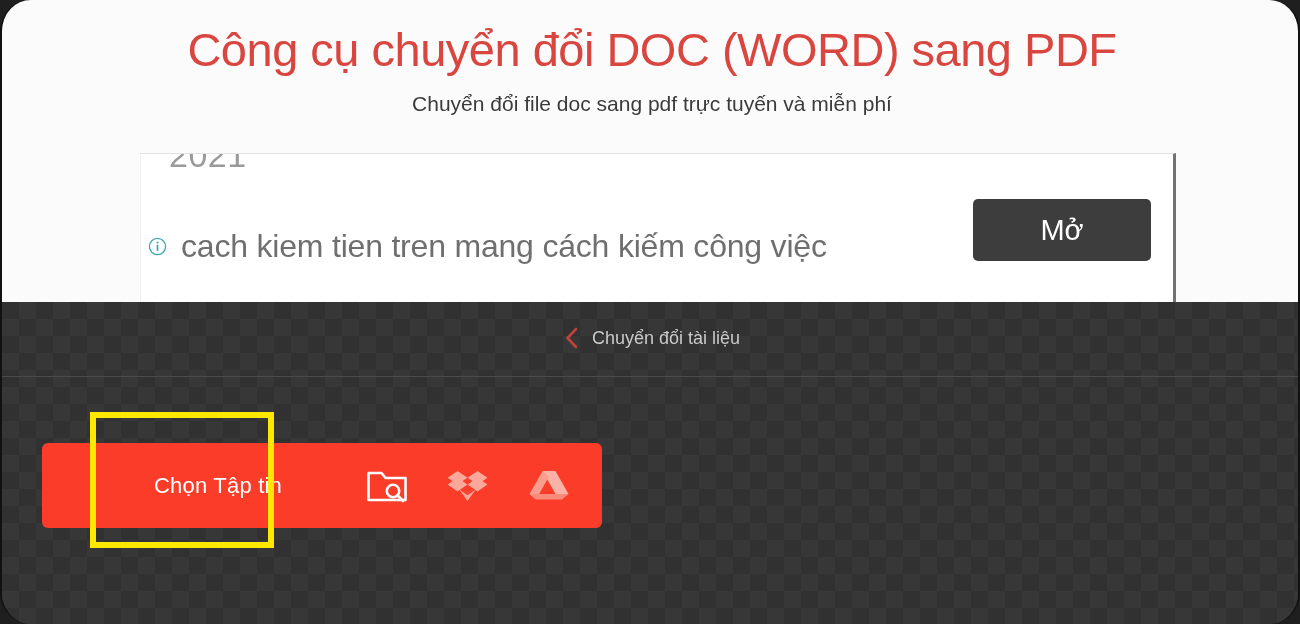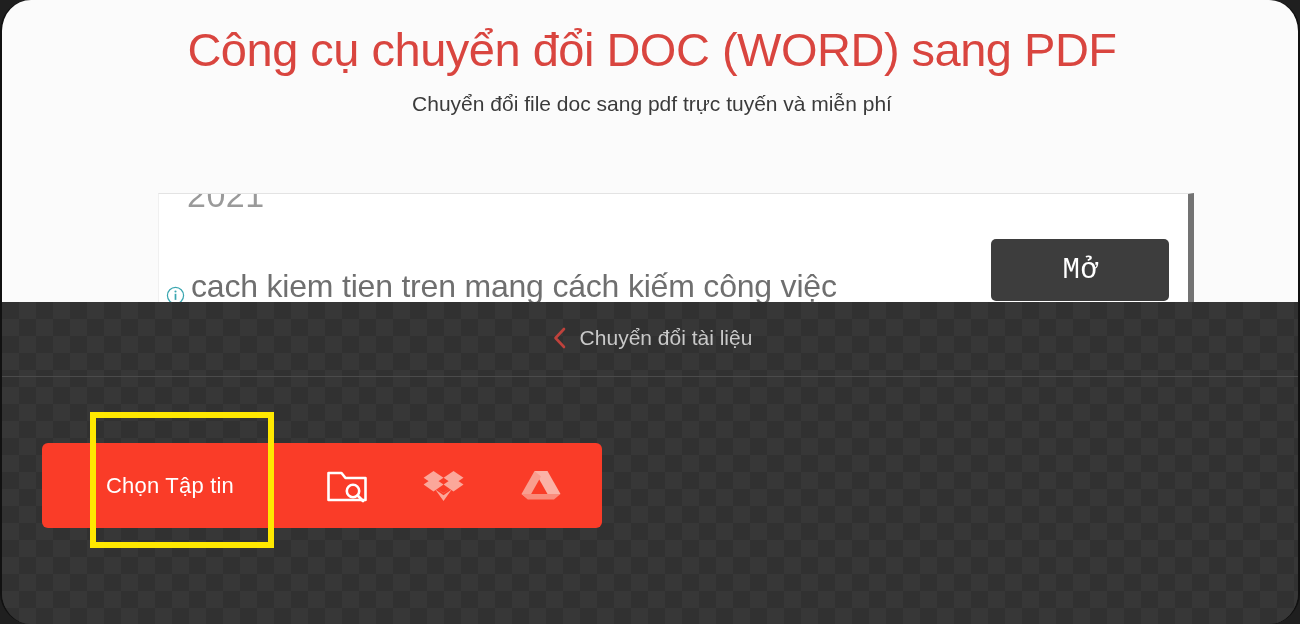--- a/index.html
+++ b/index.html
@@ -52,47 +52,46 @@
     text-align: center;
     font-size: 21px;
     font-weight: 400;
     color: #3b3b3b;
     white-space: nowrap;
   }
 
   
   .sugg-panel {
     position: absolute;
-    left: 156px; top: 153px;
+    left: 138px; top: 153px;
     width: 1036px;
     height: 149px;
     background: #ffffff;
     border-top: 1px solid #e3e3e3;
     border-left: 1px solid #f0f0f0;
-    border-right: 6px solid #737373;
-    overflow: hidden;
-    margin-top: 40px;
+    border-right: 3px solid #737373;
+    overflow: hidden;
   }
 
   .sugg-clipped-year {
     position: absolute;
     left: 28px;
     top: -18px;
     font-size: 34px;
     color: #9a9a9a;
     letter-spacing: 0.5px;
     white-space: nowrap;
   }
 
   .sugg-row {
     position: absolute;
     left: 6px;
     display: flex;
-    align-items: flex-end;
-    gap: 6px;
+    align-items: center;
+    gap: 14px;
     white-space: nowrap;
   }
   .sugg-row-1 { top: 74px; }
   .sugg-row-2 { top: 117px; }
 
   .sugg-ico {
     width: 20px;
     height: 20px;
     flex: 0 0 20px;
     color: #3aa6b0;
@@ -117,21 +116,20 @@
     width: 178px;
     height: 62px;
     background: #3d3d3d;
     border-radius: 5px;
     color: #ffffff;
     font-size: 29px;
     display: flex;
     align-items: center;
     justify-content: center;
     cursor: pointer;
-    font-family: Liberation Mono, monospace;
   }
 
   
   .bottom-pane {
     position: absolute;
     left: 0; top: 302px;
     width: 1300px;
     height: 322px;
     background-color: #313131;
     background-image:
@@ -154,21 +152,21 @@
   .breadcrumb-chevron {
     color: #bf423c;
     font-size: 26px;
     line-height: 1;
     display: flex;
     align-items: center;
     cursor: pointer;
   }
   .breadcrumb-label {
     color: #c9c9c9;
-    font-size: 21px;
+    font-size: 18px;
     cursor: pointer;
   }
 
   .divider {
     position: absolute;
     left: 0; top: 74px;
     width: 1300px;
     height: 1px;
     background: #4b4b4b;
   }
@@ -186,20 +184,21 @@
     align-items: center;
     cursor: pointer;
   }
 
   .choose-label {
     width: 256px;
     text-align: center;
     color: #ffffff;
     font-size: 22px;
     letter-spacing: 0.2px;
+    margin-left: 48px;
   }
 
   .src-icons {
     flex: 1;
     display: flex;
     align-items: center;
     justify-content: space-around;
     padding-right: 12px;
   }
   .src-ico {

